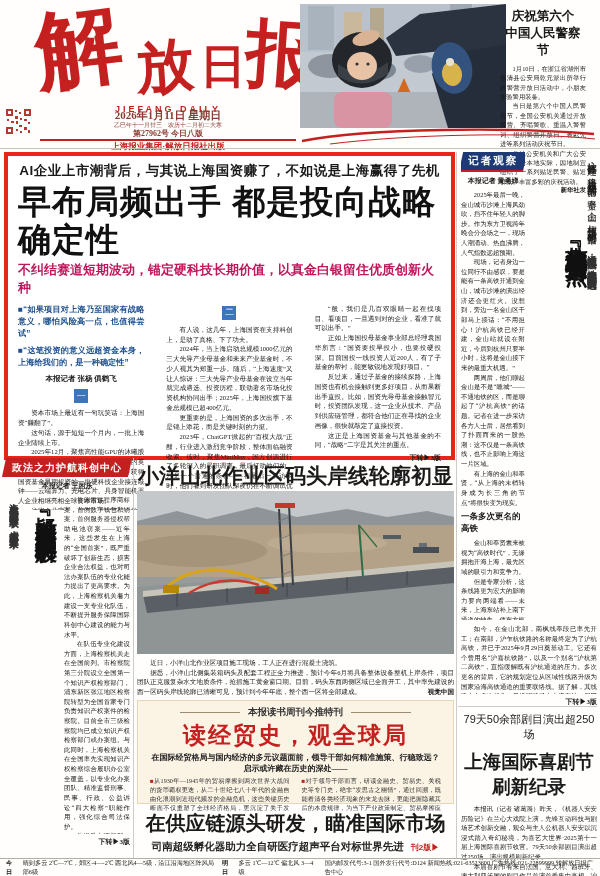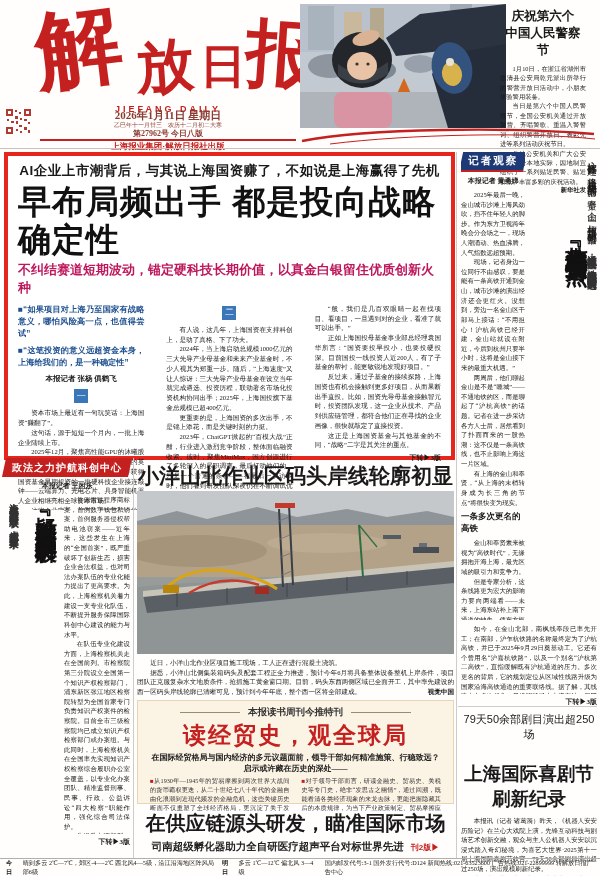--- a/index.html
+++ b/index.html
@@ -74,21 +74,21 @@
   .oside { font-size:9.5px; line-height:1.25; letter-spacing:1px; padding-left:4px; }
   .ohead { font-family:"Liberation Sans", sans-serif; font-weight:900; font-size:22.5px;
            letter-spacing:1px; padding:0 5px; color:#111; }
   .odeck { font-size:9.5px; line-height:1.25; letter-spacing:.5px; font-weight:bold; color:#333; }
   .obs-bottom { height:70px; overflow:hidden; margin-top:4px; }
 
   
   .comedy { left:461px; top:712px; width:136px; height:146px; }
   .ckicker { font-family:"Liberation Sans", sans-serif; font-weight:normal; font-size:11px; text-align:center; }
   .chead { font-family:Liberation Serif, serif; font-weight:900; font-size:18.5px;
-           text-align:center; margin:19px 0 5px; }
+           text-align:center; margin:7px 0 5px; }
   .cbody { height:100px; overflow:hidden; }
   .cbody p { font-size:6.4px; line-height:1.5; text-align:justify; text-indent:2em; }
 
   
   .legal { left:4px; top:458px; width:126px; height:400px; }
   .lbanner { background:#c4201f; color:#fff; font-family:"Liberation Sans", sans-serif;
              font-weight:bold; font-size:10px; text-align:center; padding:2.5px 0;
              transform:skewX(-12deg); }
   .lbanner span { display:inline-block; transform:skewX(12deg); letter-spacing:1px; }
   .lgbyline { text-align:center; font-size:7px; font-weight:bold; margin:4px 0; }

